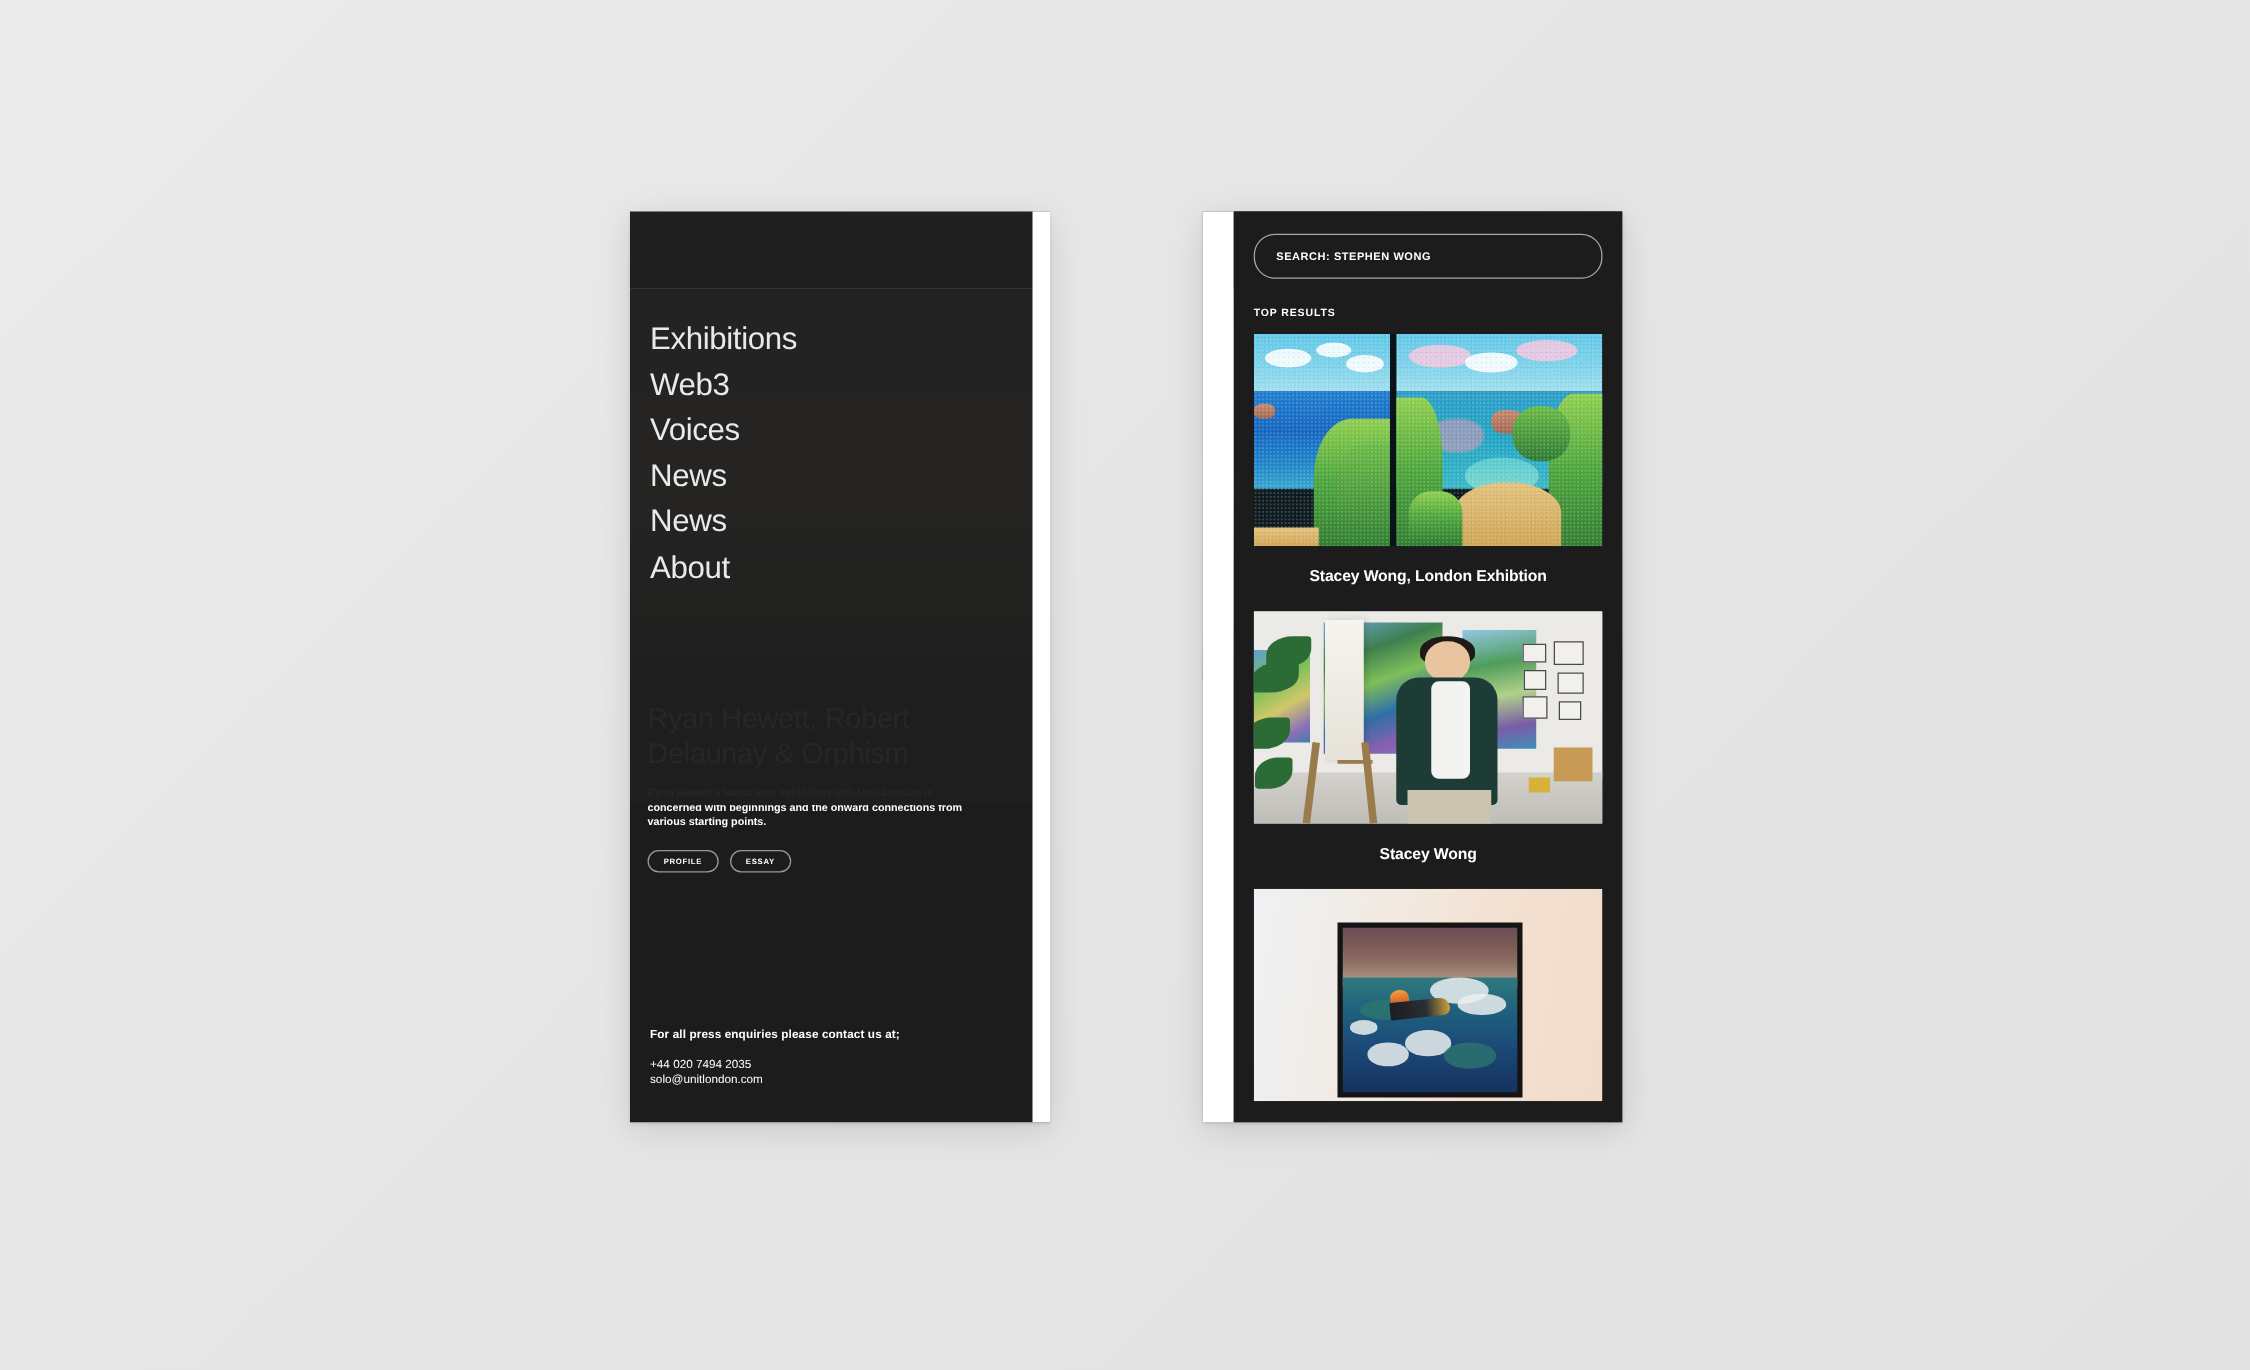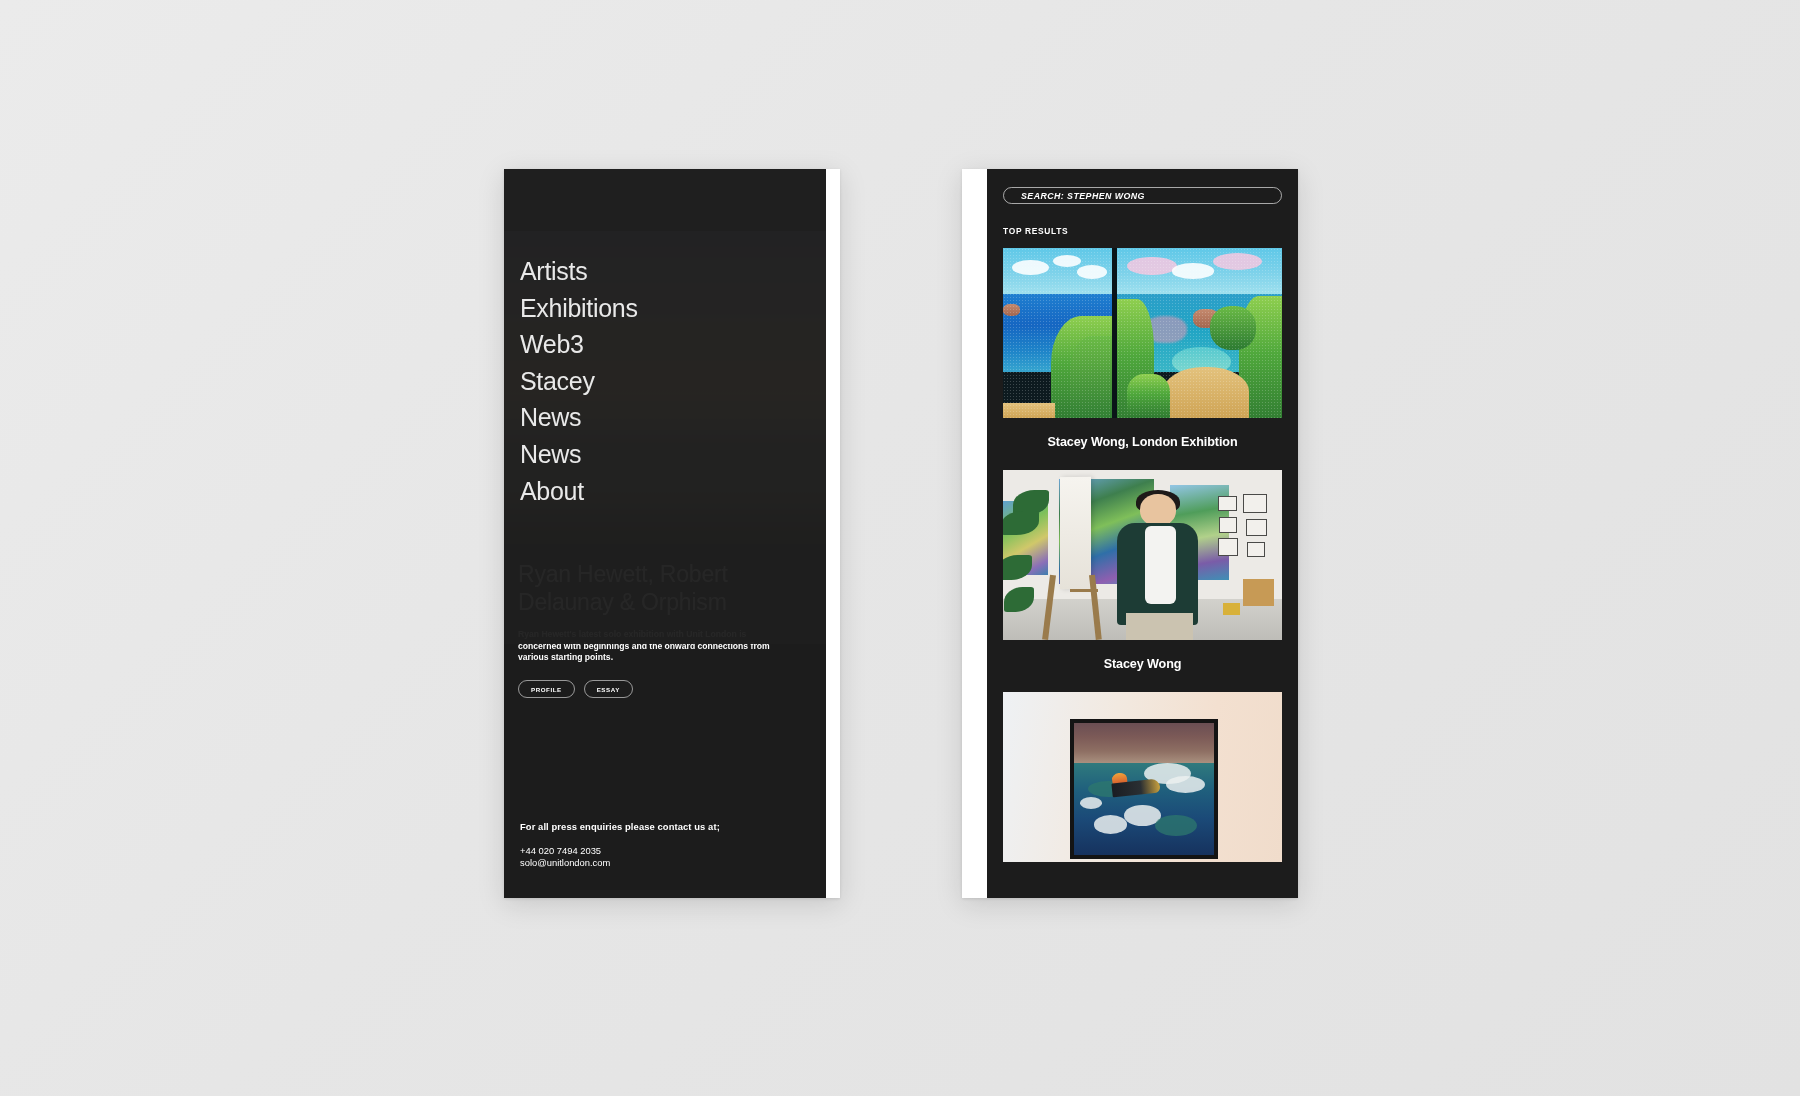--- a/index.html
+++ b/index.html
@@ -185,27 +185,26 @@
   
   .search-panel {
     position: absolute;
     left: 25px; right: 0; top: 0; bottom: 0;
     background: #1c1c1c;
     z-index: 9;
     overflow: hidden;
   }
   .search-bar-wrap { padding: 18px 16px 0 16px; }
   .search-bar {
-    height: 17px;
+    height: 36px;
     border: 1px solid rgba(255,255,255,0.62);
     border-radius: 17px;
     display: flex;
     align-items: center;
     padding: 0 17px;
-    font-style: italic;
   }
   .search-value {
     color: #ffffff;
     font-size: 8.8px;
     font-weight: 700;
     letter-spacing: 0.45px;
     white-space: nowrap;
   }
   .top-results-label {
     margin: 22px 0 0 16px;
@@ -409,24 +408,23 @@
         <div class="under-para">Ryan Hewett's latest solo exhibition with Unit London is concerned with beginnings and the onward connections from various starting points.</div>
         <div class="under-chips">
           <span class="chip">PROFILE</span>
           <span class="chip">ESSAY</span>
         </div>
       </div>
     </div>
 
 
     <nav class="nav-overlay">
-      <a class="nav-item">Artists</a>
       <a class="nav-item">Exhibitions</a>
       <a class="nav-item">Web3</a>
-      <a class="nav-item">Stacey</a>
+      <a class="nav-item">Voices</a>
       <a class="nav-item">News</a>
       <a class="nav-item">News</a>
       <a class="nav-item">About</a>
     </nav>
 
     <div class="press-block">
       <div class="press-head">For all press enquiries please contact us at;</div>
       <div class="press-lines">
         <div>+44 020 7494 2035</div>
         <div>solo@unitlondon.com</div>

